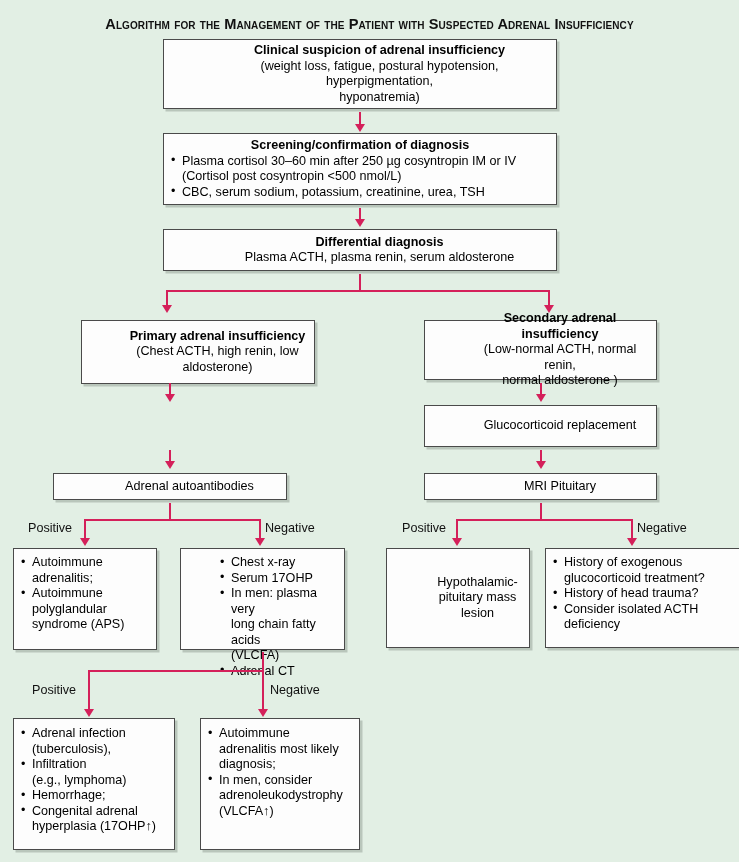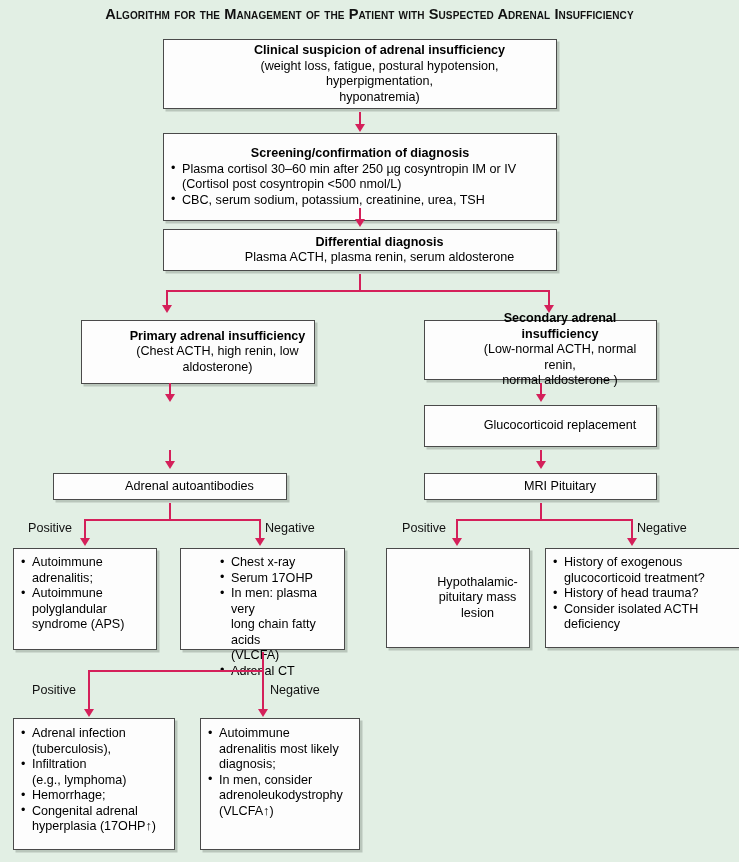--- a/index.html
+++ b/index.html
@@ -7,21 +7,21 @@
     width:739px;height:862px;
     background:#e2efe4;
     font-family:"Liberation Sans","DejaVu Sans",sans-serif;
     color:#1a1a1a;
     overflow:hidden;
   }
   #root{position:relative;width:739px;height:862px;}
 
   
   .title{
-    position:absolute;left:0;top:6px;width:739px;
+    position:absolute;left:0;top:16px;width:739px;
     text-align:center;
     font-weight:bold;
     font-size:14.6px;
     letter-spacing:.1px;
     font-variant:small-caps;
     color:#111;
     white-space:nowrap;
   }
 
   
@@ -87,21 +87,21 @@
     <div class="pad">
       <span class="hd">Clinical suspicion of adrenal insufficiency</span>
       <span class="sub">(weight loss, fatigue, postural hypotension, hyperpigmentation,</span>
       <span class="sub">hyponatremia)</span>
     </div>
   </div>
 
   <div class="vline" style="left:358.9px;top:112px;height:14px;"></div>
   <div class="arrow" style="left:354.8px;top:124px;"></div>
 
-  <div class="box" style="left:163px;top:133px;width:394px;height:88px;">
+  <div class="box" style="left:163px;top:133px;width:394px;height:72px;">
     <div class="pad" style="text-align:center;">
       <span class="hd">Screening/confirmation of diagnosis</span>
     </div>
     <div class="pad">
       <ul class="bl">
         <li>Plasma cortisol 30–60 min after 250 µg cosyntropin IM or IV</li>
         <li class="cont">(Cortisol post cosyntropin &lt;500 nmol/L)</li>
         <li>CBC, serum sodium, potassium, creatinine, urea, TSH</li>
       </ul>
     </div>

